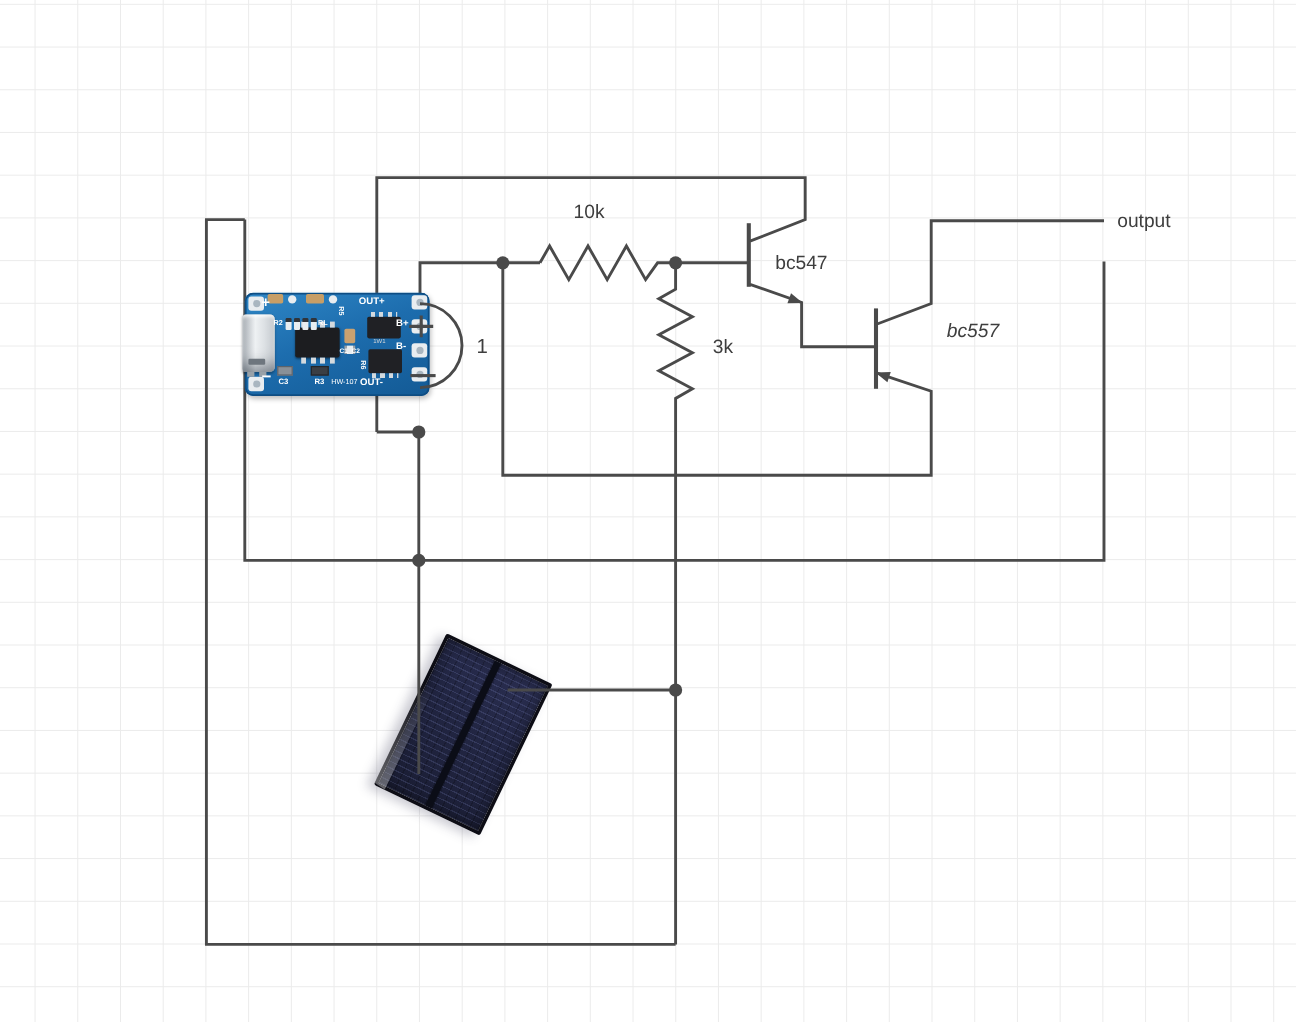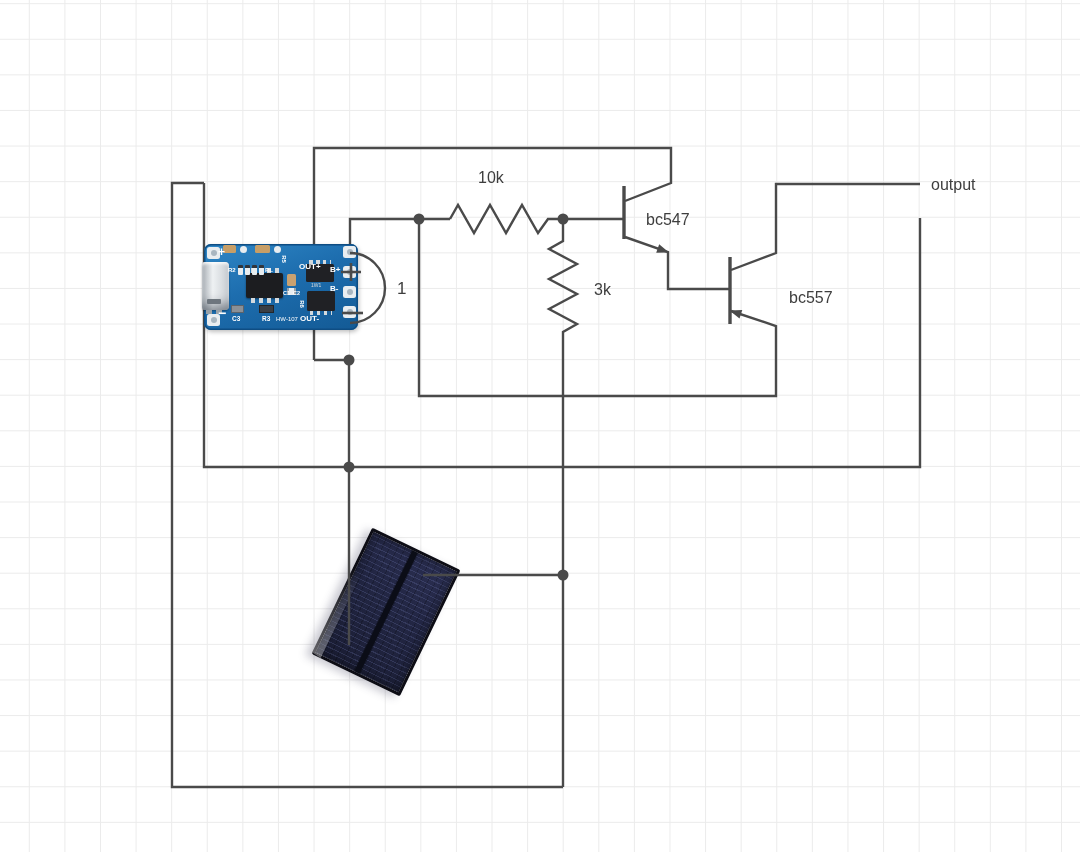--- a/index.html
+++ b/index.html
@@ -23,21 +23,21 @@
 
   
   .sch-label{
     position:absolute;z-index:5;
     color:#3e3e3e;font-size:16px;line-height:19px;white-space:nowrap;
   }
   .lbl-10k{left:478px;top:168px;}
   .lbl-1{left:397px;top:279px;font-size:17px;}
   .lbl-1k{left:594px;top:280px;}
   .lbl-bc547{left:646px;top:210px;text-align:right;}
-  .lbl-bc557{left:789px;top:288px;}
+  .lbl-bc557{left:789px;top:267px;font-style:italic;}
   .lbl-output{left:931px;top:175px;}
 
   
   .solar-panel{
     position:absolute;z-index:1;
     left:337px;top:542px;width:92px;height:134px;
     transform:rotate(25.7deg);
     background:
       repeating-linear-gradient(0deg, rgba(130,140,200,.20) 0 1px, transparent 1px 5px),
       repeating-linear-gradient(90deg, rgba(0,0,0,.20) 0 1px, transparent 1px 7px),
@@ -93,21 +93,21 @@
     background:repeating-linear-gradient(90deg,#d4dade 0 3.5px,transparent 3.5px 7px);}
   .m-smd{top:21px;width:5px;height:10px;background:linear-gradient(180deg,#30343a 0 3px,#e8edf0 3px);border-radius:1px;}
   .smd-1{left:34px;} .smd-2{left:41px;} .smd-3{left:48px;} .smd-4{left:55px;}
   .m-captan{left:83px;top:30px;width:9px;height:12px;background:#c9a170;border-radius:1.5px;}
   .m-smdw{left:83px;top:44px;width:9px;height:7px;background:linear-gradient(90deg,#9aa2a9 0 2px,#e8edf0 2px 7px,#9aa2a9 7px);}
   .m-comp-c3{left:27px;top:61px;width:13px;height:8px;background:#8a9097;border:1px solid #5c636b;}
   .m-comp-r3{left:55px;top:61px;width:15px;height:8px;background:#3a3e44;border:1px solid #23262a;}
   .m-txt{color:#ffffff;font-weight:bold;white-space:nowrap;line-height:1;}
   .t-plus{left:14px;top:2px;font-size:12px;}
   .t-minus{left:14px;top:62px;font-size:14px;}
-  .t-outp{left:95px;top:19px;font-size:8px;}
+  .t-outp{left:95px;top:3px;font-size:8px;}
   .t-bp{left:126px;top:22px;font-size:8px;}
   .t-bm{left:126px;top:41px;font-size:8px;}
   .t-outm{left:96px;top:71px;font-size:8px;}
   .t-r2{left:24px;top:23px;font-size:6px;}
   .t-rl{left:61px;top:23px;font-size:6px;}
   .t-r5{left:76px;top:12px;font-size:6px;transform:rotate(90deg);}
   .t-c1{left:79px;top:47px;font-size:5.5px;}
   .t-c2{left:89px;top:47px;font-size:5.5px;}
   .t-r6{left:94px;top:57px;font-size:6px;transform:rotate(90deg);}
   .t-c3{left:28px;top:72px;font-size:6.5px;}

